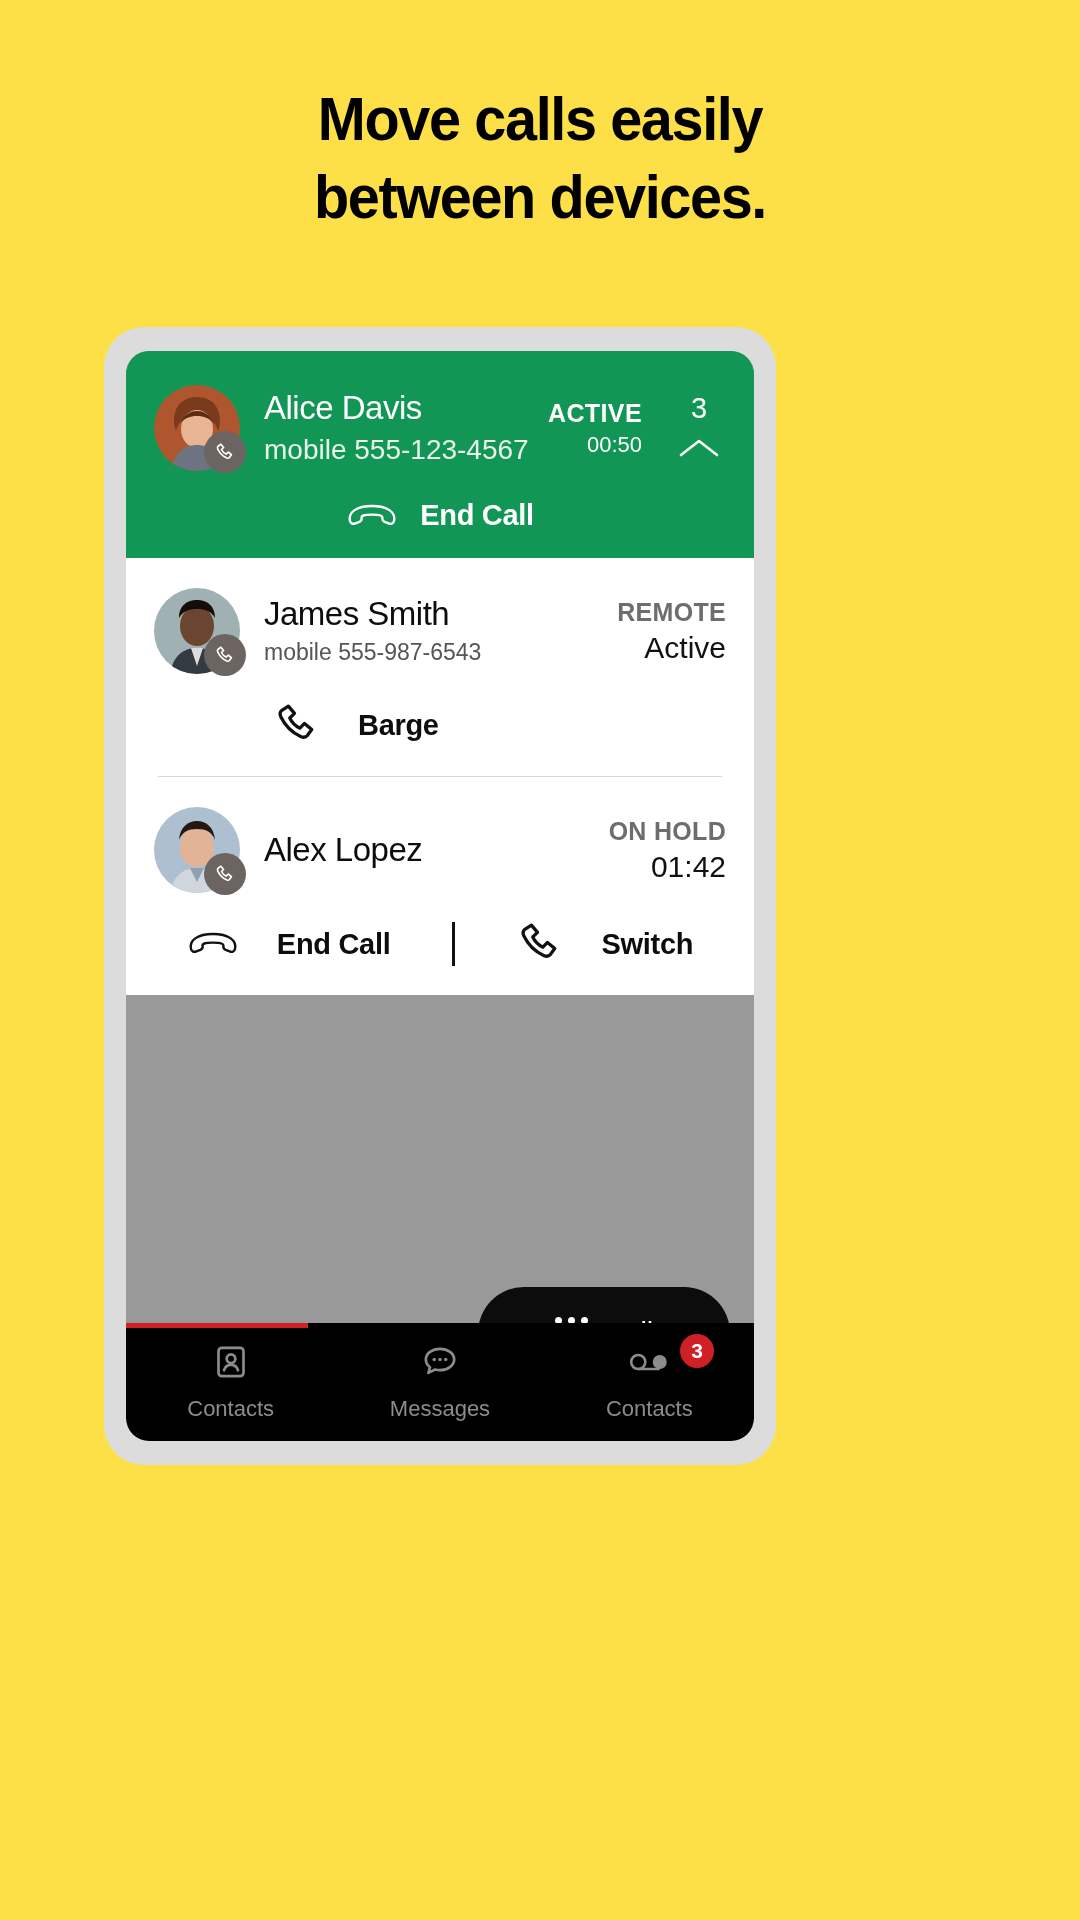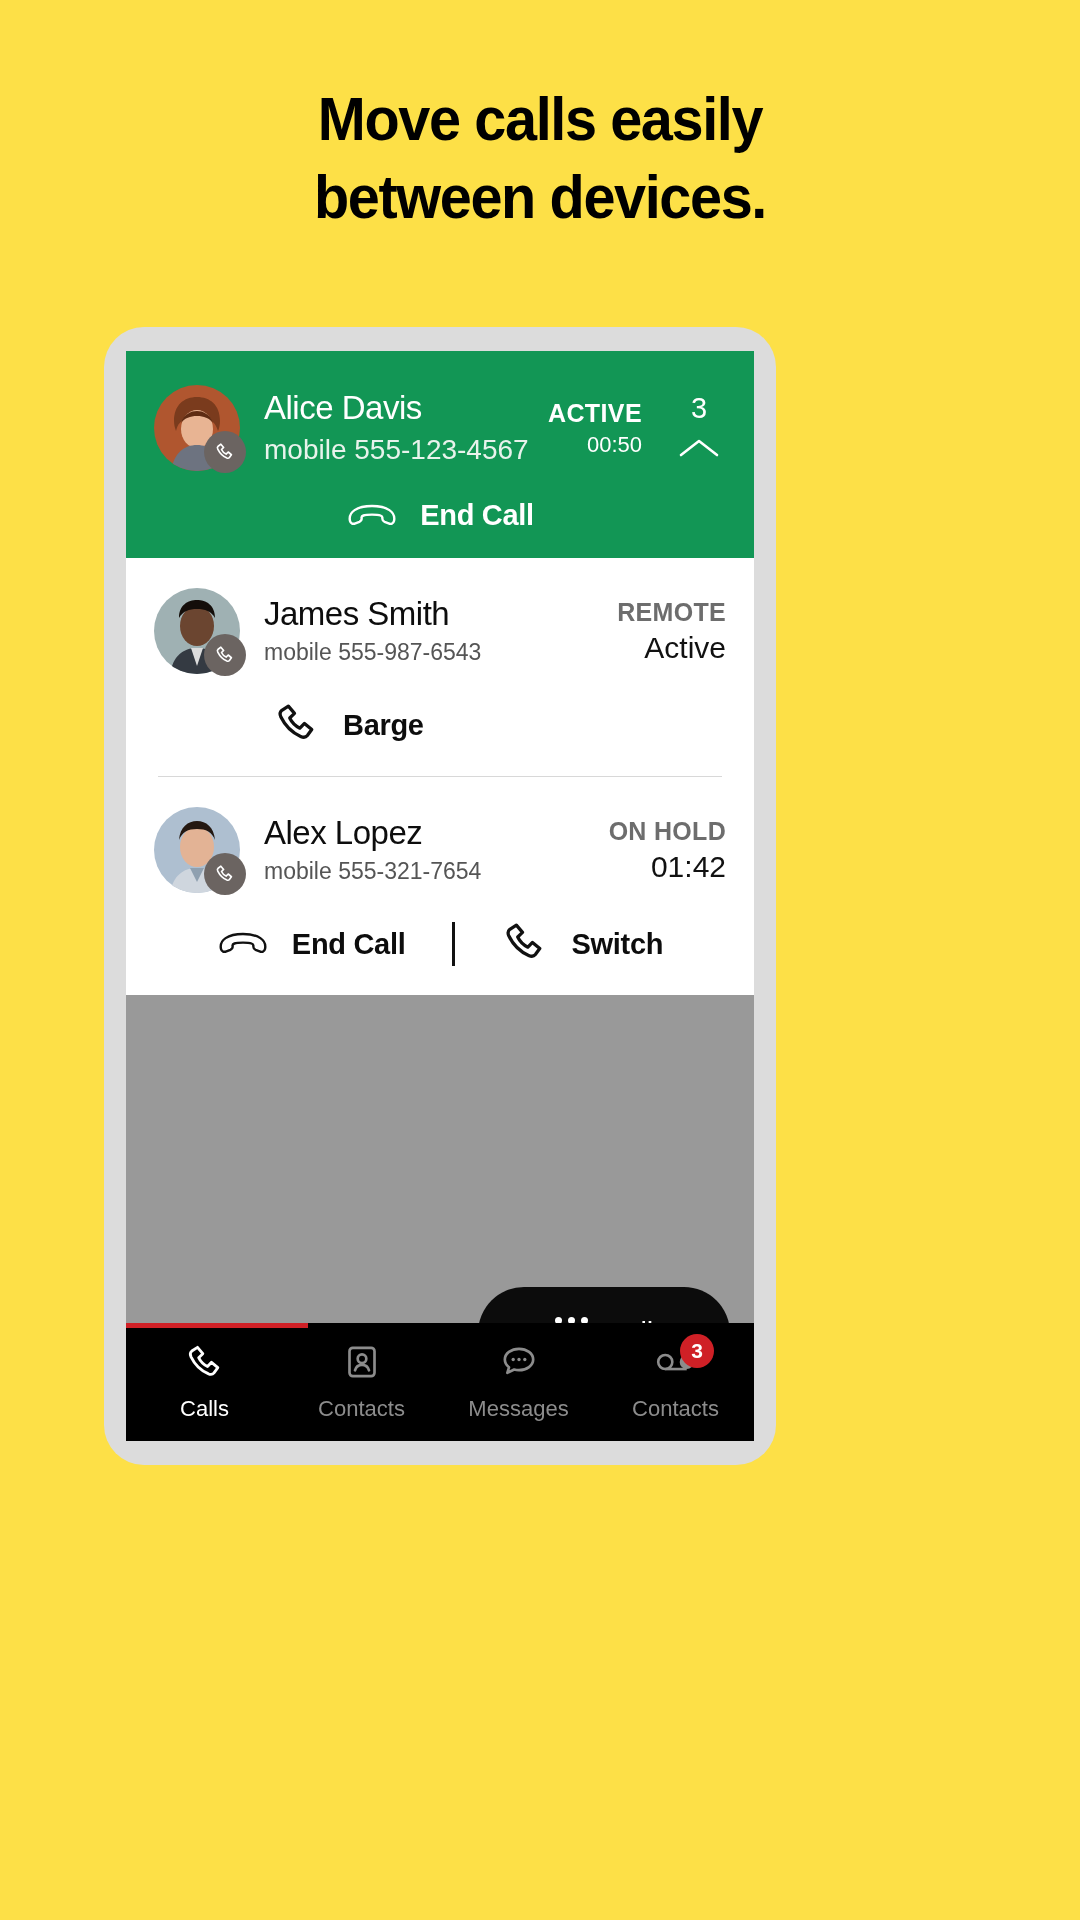--- a/index.html
+++ b/index.html
@@ -31,20 +31,21 @@
     width: 672px; height: 1138px;
     background: #dcdcdc;
     border-radius: 40px;
   }
   .phone-screen {
     position: absolute;
     left: 22px; top: 24px;
     width: 628px; height: 1090px;
     background: #ffffff;
     overflow: hidden;
+    border-radius: 23px;
   }
 
   
   .history {
     position: absolute; left: 0; top: 0; width: 628px; height: 1004px;
     background: #ffffff;
   }
   .hist-row {
     position: relative;
     height: 140px;
@@ -135,21 +136,21 @@
   .white-card {
     background: #fff;
     padding: 30px 28px 26px 28px;
   }
   .w-name { color: #0d0d0d; font-size: 33px; letter-spacing: -0.5px; line-height: 1.1; }
   .w-sub { color: #555; font-size: 23px; margin-top: 7px; }
   .w-status { color: #6d6d6d; font-weight: 700; font-size: 25px; letter-spacing: 0.3px; text-align: right; }
   .w-state { color: #111; font-size: 30px; margin-top: 4px; text-align: right; }
   .w-actions {
     display: flex; align-items: center; justify-content: center;
-    gap: 23px; margin-top: 26px;
+    gap: 38px; margin-top: 26px;
   }
   .w-actions .lbl { color: #0d0d0d; font-weight: 700; font-size: 29px; letter-spacing: -0.3px; }
   .vdiv { width: 3px; height: 44px; background: #111; margin: 0 24px; }
   .hr-sep { height: 1px; background: #d8d8d8; margin: 26px 4px 0 4px; }
 
   
   .tabbar {
     position: absolute; left: 0; bottom: 0; width: 628px; height: 118px;
     background: #000;
   }
@@ -389,21 +390,20 @@
                     </svg>
                 </div>
                 <div class="av-badge">
                   <svg width="22" height="22" viewBox="0 0 24 24">
                       <path d="M7.5 3.5l3 3.5-2.3 2.3c1 2.2 2.8 4 5 5L15.5 12l3.5 3-2.2 3c-.7.9-2 1-3.2.4C9.5 16.6 6.3 13.2 4.1 8.9c-.6-1.2-.5-2.5.4-3.2z" fill="none" stroke="#fff" stroke-width="1.8" stroke-linejoin="round"></path>
                     </svg>
                 </div>
               </div>
               <div class="name-block">
                 <div class="w-name">Alex Lopez</div>
-                <div class="w-sub">mobile 555-321-7654</div>
               </div>
               <div class="status-block" style="margin-right:0;">
                 <div class="w-status">ON HOLD</div>
                 <div class="w-state">01:42</div>
               </div>
             </div>
             <div class="w-actions">
               <span>
                 <svg width="52" height="28" viewBox="0 0 52 28">
                     <path d="M4 21c-2-9 7-15 22-15s24 6 22 15c-.6 2.6-3 3.4-5.4 2.4l-4-1.6c-1.8-.8-2.4-2-2.2-3.6.3-2.4-2-3.6-10.4-3.6S15 15.8 15.6 18.2c.3 1.6-.4 2.8-2.2 3.6l-4 1.6C7 24.4 4.6 23.6 4 21z" fill="none" stroke="#111" stroke-width="2.4" stroke-linejoin="round"></path>
@@ -419,28 +419,20 @@
               <span class="lbl">Switch</span>
             </div>
           </div>
 
         </div>
       </div>
 
       <div class="tabbar">
         <div class="tab-progress"></div>
         <div class="tabs">
-          <div class="tab active">
-            <span>
-              <svg width="40" height="40" viewBox="0 0 24 24">
-                  <path d="M7.5 3.2l3.2 3.8-2.5 2.4c1.1 2.3 3 4.2 5.3 5.3l2.4-2.5 3.8 3.2-2.3 3.1c-.8 1-2.2 1.1-3.5.5C9.3 17 5.8 13.4 3.6 8.9c-.6-1.3-.5-2.7.5-3.5z" fill="none" stroke="#fff" stroke-width="1.7" stroke-linejoin="round"></path>
-                </svg>
-            </span>
-            <span class="tlabel">Calls</span>
-          </div>
           <div class="tab">
             <span>
               <svg width="40" height="40" viewBox="0 0 24 24">
                   <rect x="4.5" y="3.5" width="15" height="17" rx="2" fill="none" stroke="#8c8c8c" stroke-width="1.6"></rect>
                   <circle cx="12" cy="10" r="2.6" fill="none" stroke="#8c8c8c" stroke-width="1.6"></circle>
                   <path d="M7.8 17c.6-2.2 2.2-3.3 4.2-3.3s3.6 1.1 4.2 3.3" fill="none" stroke="#8c8c8c" stroke-width="1.6" stroke-linecap="round"></path>
                 </svg>
             </span>
             <span class="tlabel">Contacts</span>
           </div>

